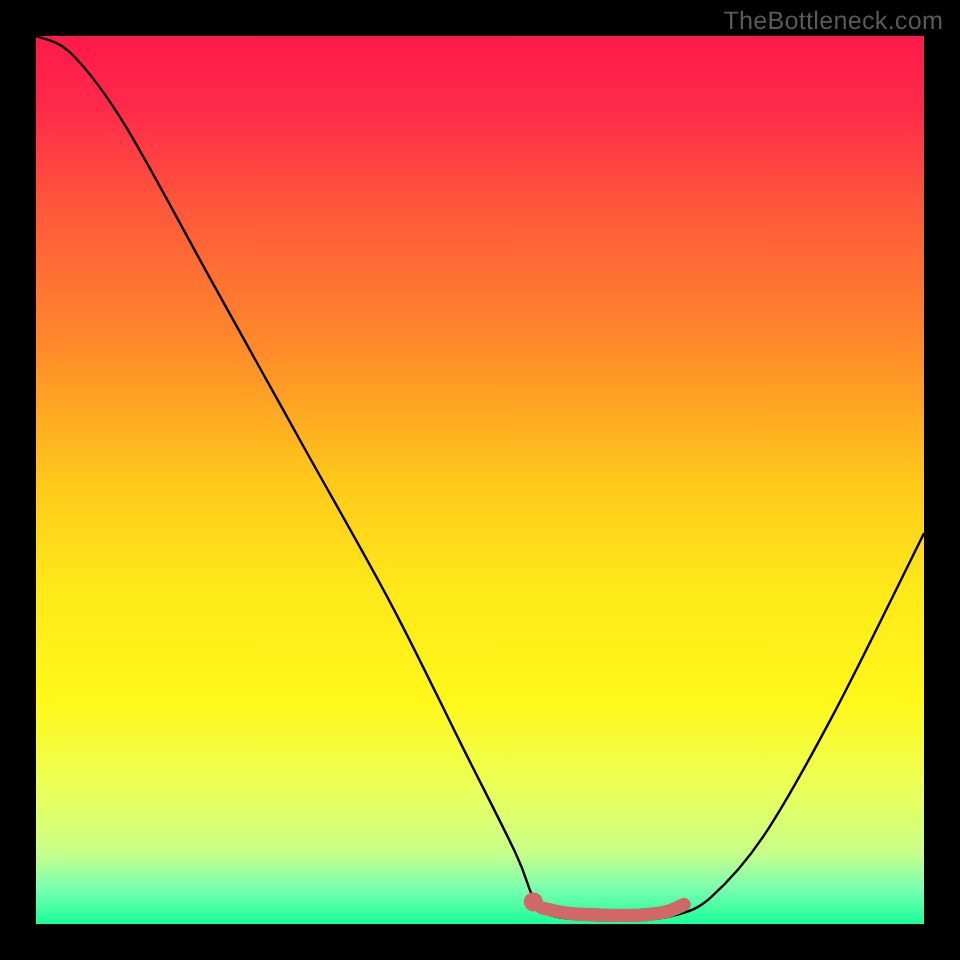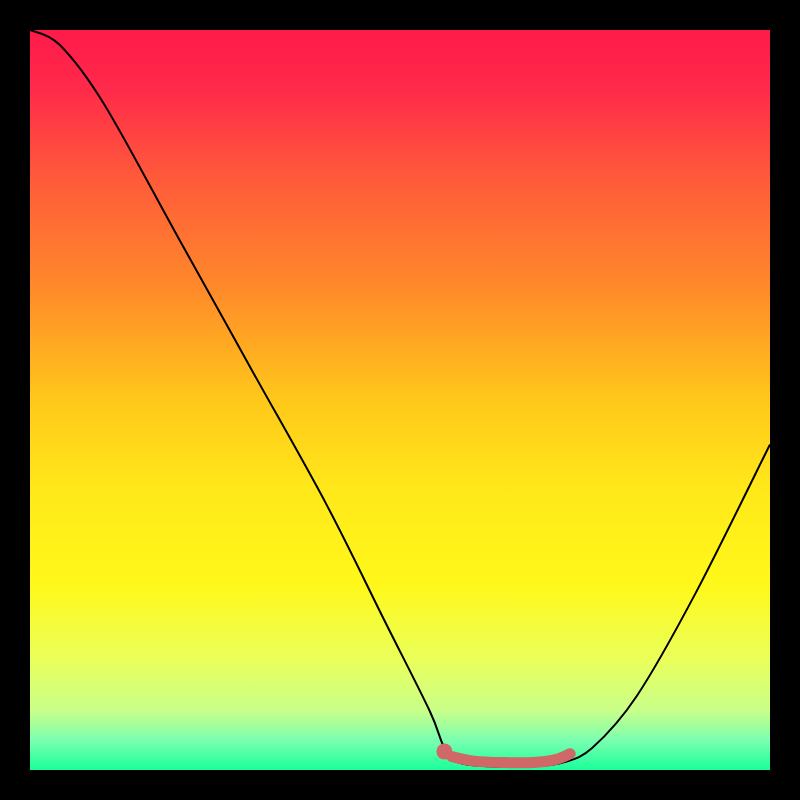--- a/index.html
+++ b/index.html
@@ -35,20 +35,21 @@
     height: 740px;
   }
   svg {
     display: block;
   }
 </style>
 </head>
 <body>
 
 <div class="container">
+  <div class="watermark">TheBottleneck.com</div>
   <div class="plot">
     <svg id="chart-svg" width="740" height="740" viewBox="0 0 740 740">
         <defs>
           <linearGradient id="bg-grad" x1="0" y1="0" x2="0" y2="1">
             <stop offset="0%" stop-color="#ff1a4a"></stop>
             <stop offset="8%" stop-color="#ff2a4a"></stop>
             <stop offset="20%" stop-color="#ff5a3a"></stop>
             <stop offset="35%" stop-color="#ff8a2a"></stop>
             <stop offset="50%" stop-color="#ffc81a"></stop>
             <stop offset="62%" stop-color="#ffe81a"></stop>

